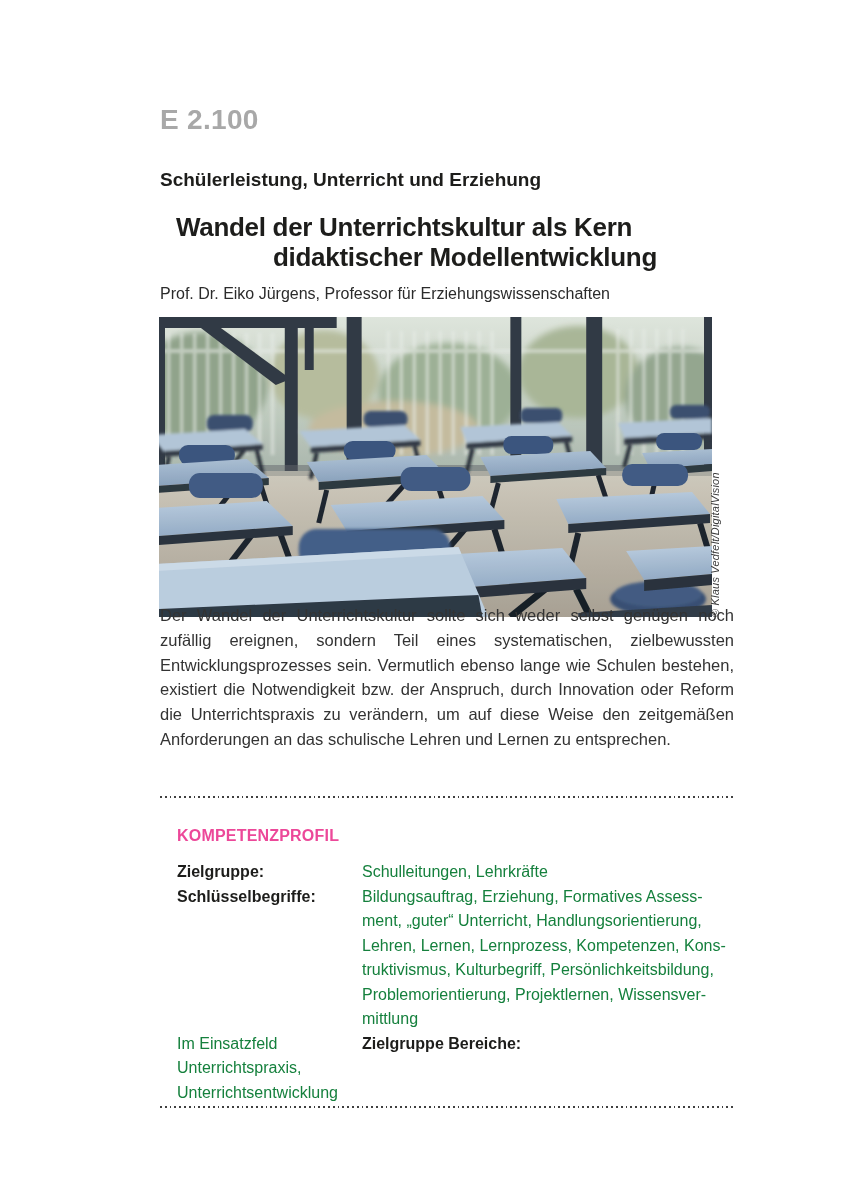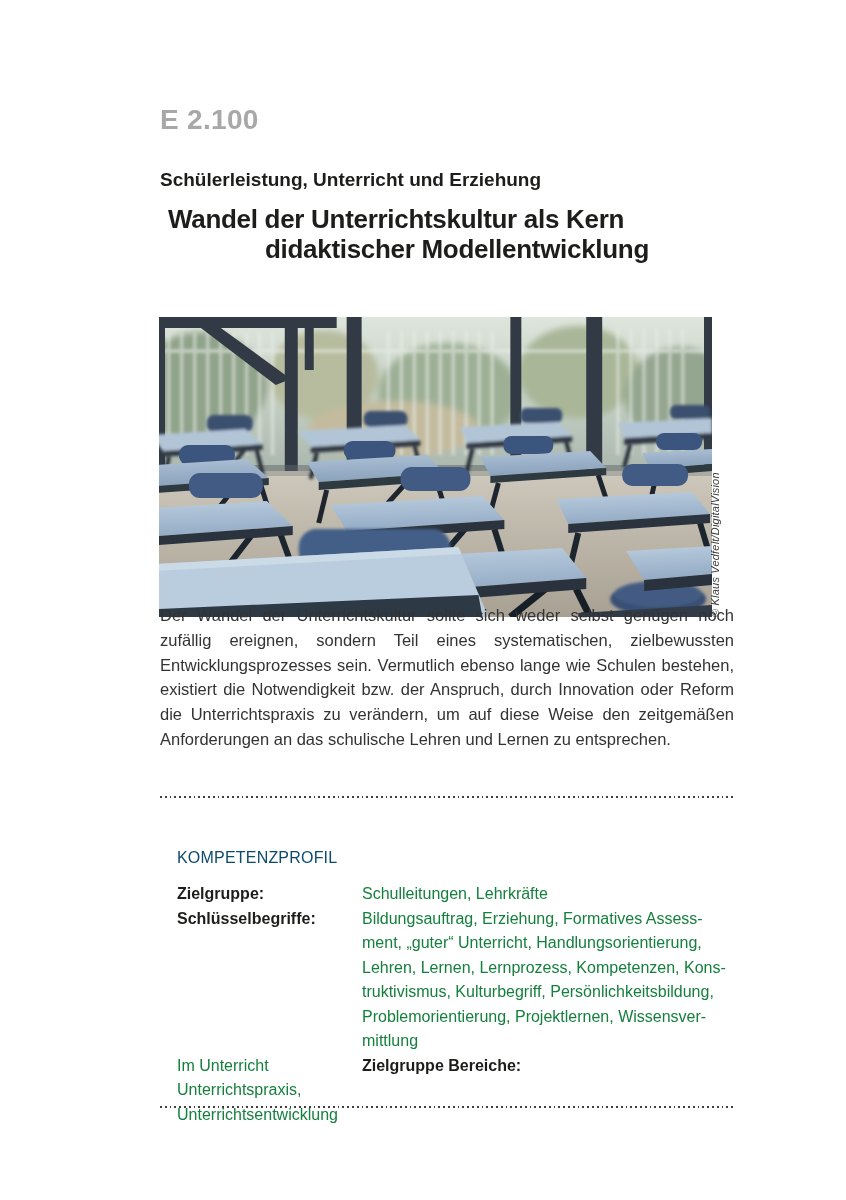--- a/index.html
+++ b/index.html
@@ -45,44 +45,45 @@
     color: #333333; hyphens: manual;
   }
   .rule {
     position: absolute; left: 160px; width: 574px; height: 2px;
     background-image: repeating-linear-gradient(to right, #3f3f3f 0 1.8px, transparent 1.8px 4.8px);
   }
   .rule-top { top: 796px; }
   .rule-bottom { top: 1106px; }
   .profile { position: absolute; left: 177px; top: 827px; width: 557px; }
   .profile-heading {
-    font-size: 16px; font-weight: 400; color: #0c4a6e;
-    letter-spacing: 0.2px; margin-bottom: 15px; margin-top: 22px;
+    font-size: 16px; font-weight: 700; color: #ec4899;
+    letter-spacing: 0.2px; margin-bottom: 15px;
   }
   .profile-grid {
     display: grid; grid-template-columns: 185px 1fr;
     font-size: 16px; line-height: 24.5px;
   }
   .plabel { font-weight: 700; color: #1d1d1b; }
   .pvalue { color: #15803d; hyphens: manual; }
 </style>
 </head>
 <body>
 
 <div class="page">
 
   <div class="doc-code">E 2.100</div>
 
   <div class="series">Schülerleistung, Unterricht und Erziehung</div>
 
-  <h1 class="title" style="margin:8px;">
+  <h1 class="title" style="margin:16px;">
     <span style="display:block;">Wandel der Unterrichtskultur als Kern</span>
     <span style="display:block;text-align:center;">didaktischer Modellentwicklung</span>
   </h1>
 
+  <div class="author">Prof. Dr. Eiko Jürgens, Professor für Erziehungswissenschaften</div>
 
   <figure class="photo">
     <svg viewBox="0 0 554 300" width="553" height="300" preserveAspectRatio="none" role="img">
       <defs>
         <linearGradient id="winG" x1="0" y1="0" x2="0" y2="1">
           <stop offset="0" stop-color="#e2e8dd"></stop>
             <stop offset="0.55" stop-color="#c4cfc1"></stop>
             <stop offset="1" stop-color="#a9b5aa"></stop>
         </linearGradient>
         <linearGradient id="floorG" x1="0" y1="0" x2="0" y2="1">
@@ -270,21 +271,21 @@
 
   <div class="rule rule-top"></div>
 
   <section class="profile">
     <div class="profile-heading">KOMPETENZPROFIL</div>
     <div class="profile-grid">
       <div class="plabel">Zielgruppe:</div>
       <div class="pvalue">Schulleitungen, Lehrkräfte</div>
       <div class="plabel">Schlüsselbegriffe:</div>
       <div class="pvalue">Bildungsauftrag, Erziehung, Formatives Assess­ment, „guter“ Unterricht, Handlungsorientierung, Lehren, Lernen, Lernprozess, Kompetenzen, Kons­truktivismus, Kulturbegriff, Persönlichkeitsbildung, Problemorientierung, Projektlernen, Wissensver­mittlung</div>
-      <div class="pvalue">Im Unterricht</div>
+      <div class="pvalue">Im Einsatzfeld</div>
       <div class="plabel">Zielgruppe Bereiche:</div>
       <div class="pvalue">Unterrichtspraxis, Unterrichtsentwicklung</div>
     </div>
   </section>
 
   <div class="rule rule-bottom"></div>
 
 </div>
 
 </body></html>

